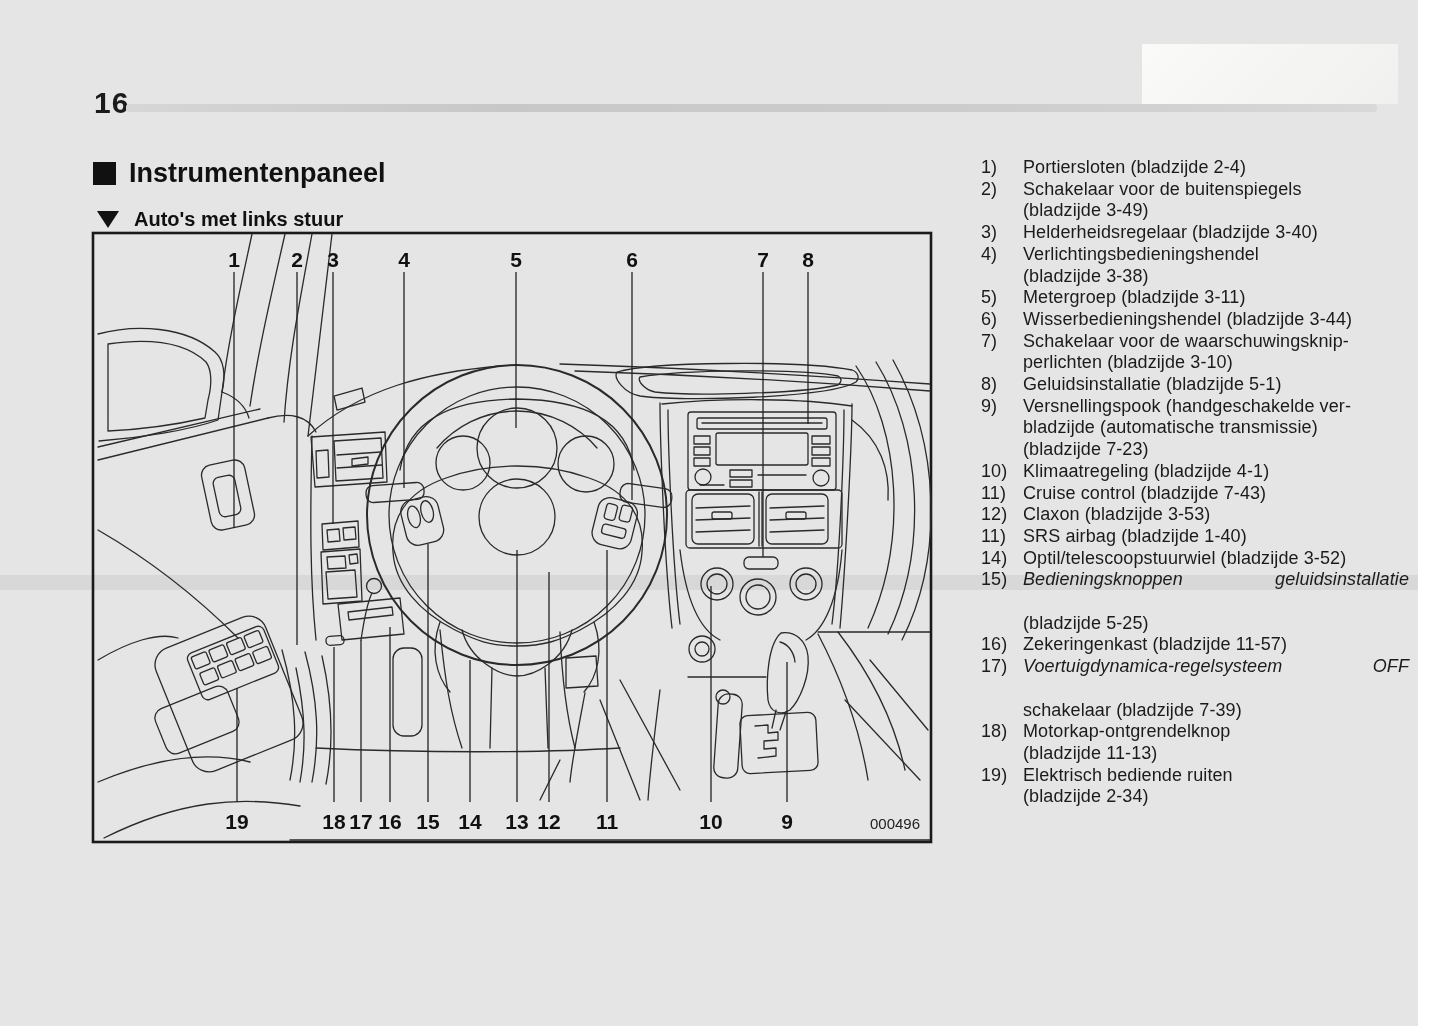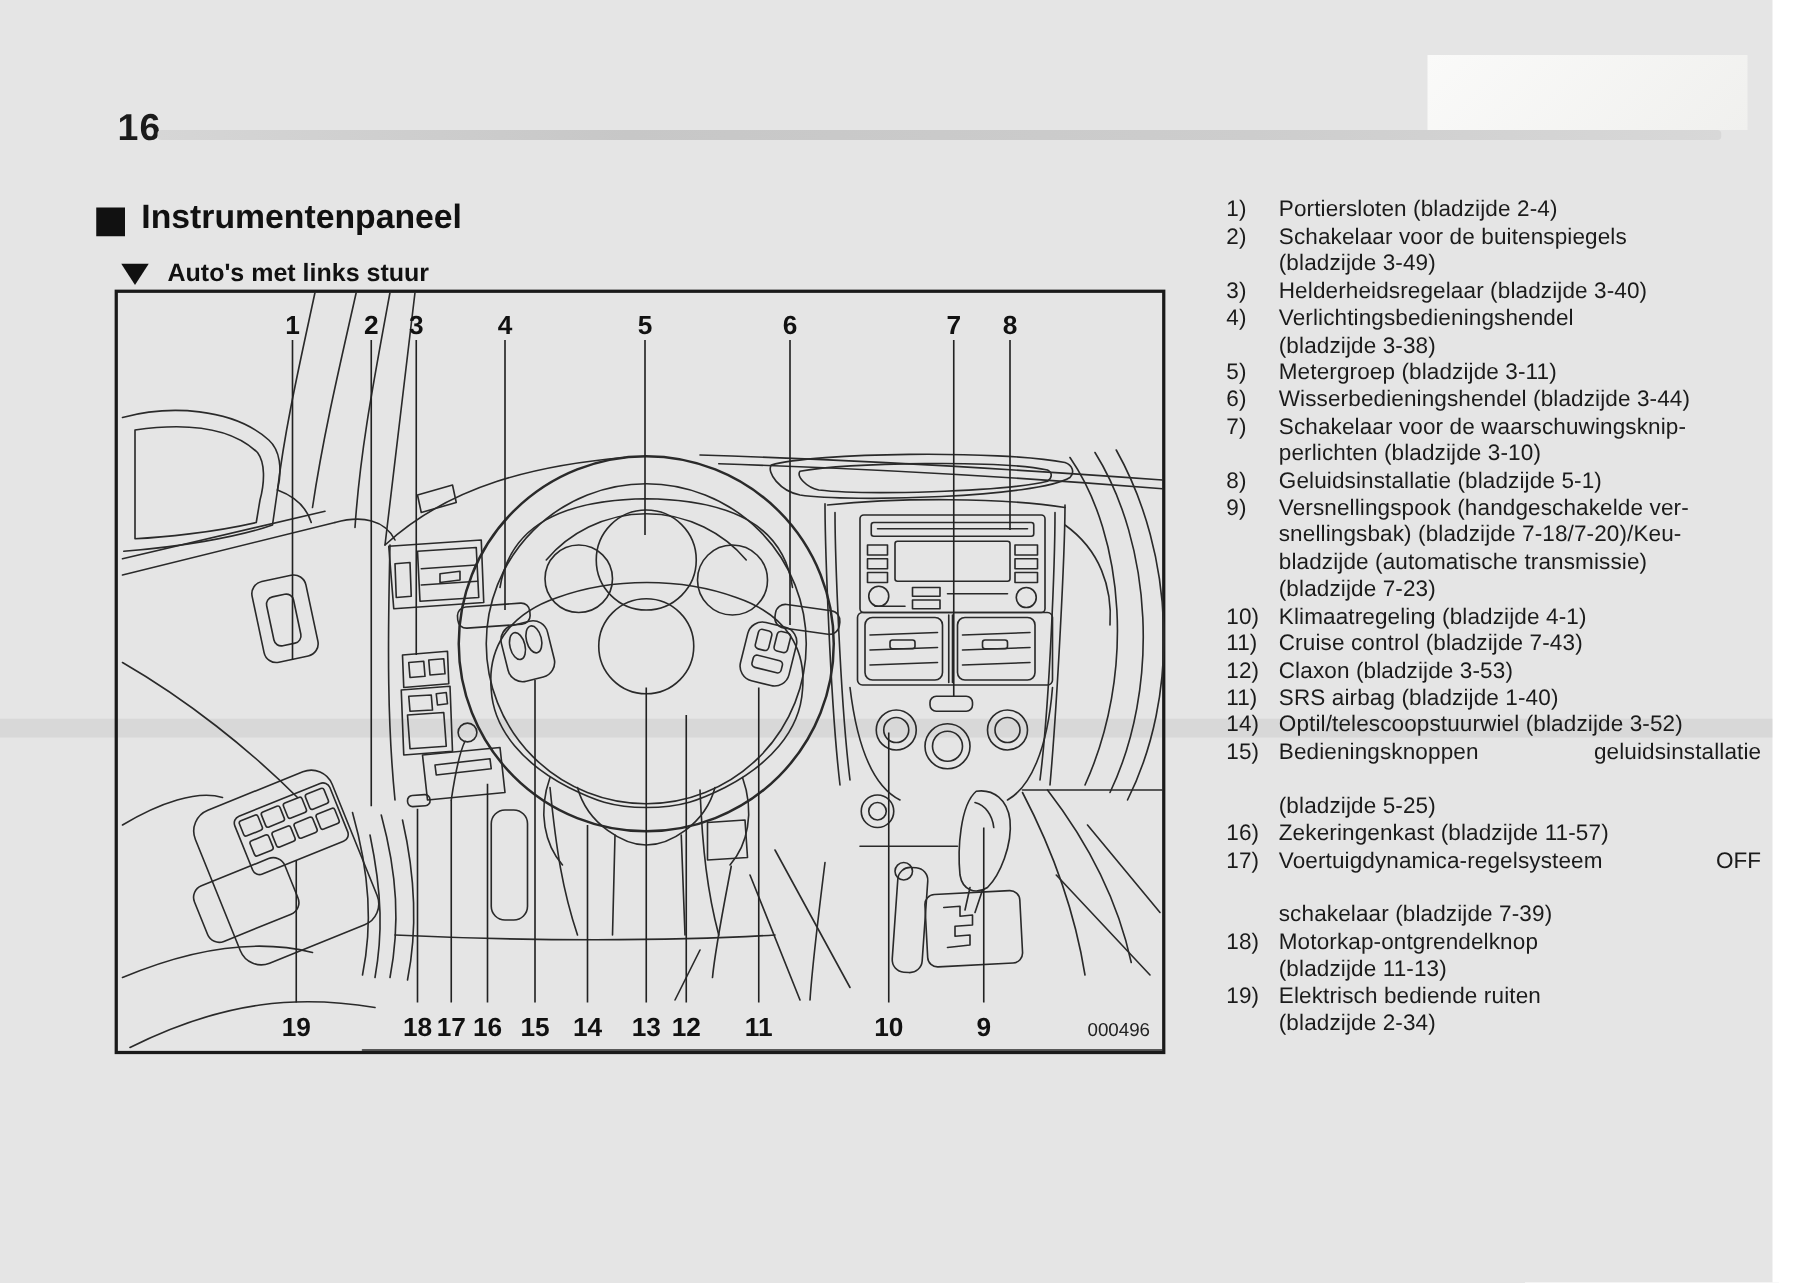--- a/index.html
+++ b/index.html
@@ -9,21 +9,21 @@
     font-family:"Liberation Sans", sans-serif;
   }
   
   .pageno{position:absolute; left:94px; top:86px; font-size:30px; font-weight:bold; letter-spacing:1px;}
   .toprule{position:absolute; left:126px; top:104px; width:1251px; height:8px;
     background:linear-gradient(to right,#d6d6d6,#c7c7c7 30%,#cdcdcd 70%,#d8d8d8); border-radius:3px;}
   .topshadow{position:absolute; left:1142px; top:44px; width:256px; height:60px;
     background:linear-gradient(135deg,#fafaf9,#f0f0ee);}
   .scanstripe{position:absolute; left:0; top:575px; width:1445px; height:15px;
     background:rgba(130,130,130,0.13); z-index:1;}
-  .sec{position:absolute; left:77px; top:158px; display:flex; align-items:flex-end; z-index:2;}
+  .sec{position:absolute; left:93px; top:158px; display:flex; align-items:center; z-index:2;}
   .sec .sq{width:23px; height:23px; background:#111; margin-right:13px;}
   .sec h1{margin:0; font-size:27px; font-weight:bold; color:#111;}
   .sub{position:absolute; left:97px; top:208px; display:flex; align-items:center; z-index:2;}
   .sub .tri{width:0; height:0; border-left:11px solid transparent; border-right:11px solid transparent;
     border-top:17px solid #111; margin-right:15px;}
   .sub h2{margin:0; font-size:20px; font-weight:bold; color:#111;}
   
   svg.diagram{position:absolute; left:0; top:0; z-index:2;}
   svg.diagram .sk{fill:none; stroke:#2a2a2a; stroke-width:1.3; stroke-linecap:round; stroke-linejoin:round;}
   svg.diagram .sk2{fill:none; stroke:#2a2a2a; stroke-width:2; stroke-linecap:round;}
@@ -31,21 +31,21 @@
   svg.diagram .lead{stroke:#222; stroke-width:1.3; fill:none;}
   svg.diagram text.num{font-family:"Liberation Sans",sans-serif; font-size:21px; font-weight:bold; fill:#111;}
   svg.diagram text.figcode{font-family:"Liberation Sans",sans-serif; font-size:15px; fill:#222;}
   
   .legend{position:absolute; left:981px; top:157px; width:428px; z-index:2;
     font-size:18px; line-height:21.7px; letter-spacing:0.1px;}
   .li{display:flex;}
   .li .n{width:42px; flex:none;}
   .li .t{flex:1; min-width:0;}
   .ln{display:block; white-space:nowrap;}
-  .ln.just{white-space:normal; text-align:justify;}
+  .ln.just{white-space:normal; text-align:justify;font-style:italic;}
   .ln.just::after{content:""; display:inline-block; width:100%; height:0;}
 </style>
 </head>
 <body>
 
 <div class="page">
 
   <div class="pageno">16</div>
   <div class="toprule"></div>
   <div class="topshadow"></div>
@@ -333,21 +333,20 @@
       <div class="li">
         <span class="n">8)</span>
         <span class="t">
           <span class="ln">Geluidsinstallatie (bladzijde 5-1)</span>
         </span>
       </div>
       <div class="li">
         <span class="n">9)</span>
         <span class="t">
           <span class="ln">Versnellingspook (handgeschakelde ver-</span>
-          <span class="ln">snellingsbak) (bladzijde 7-18/7-20)/Keu-</span>
           <span class="ln">bladzijde (automatische transmissie)</span>
           <span class="ln">(bladzijde 7-23)</span>
         </span>
       </div>
       <div class="li">
         <span class="n">10)</span>
         <span class="t">
           <span class="ln">Klimaatregeling (bladzijde 4-1)</span>
         </span>
       </div>

